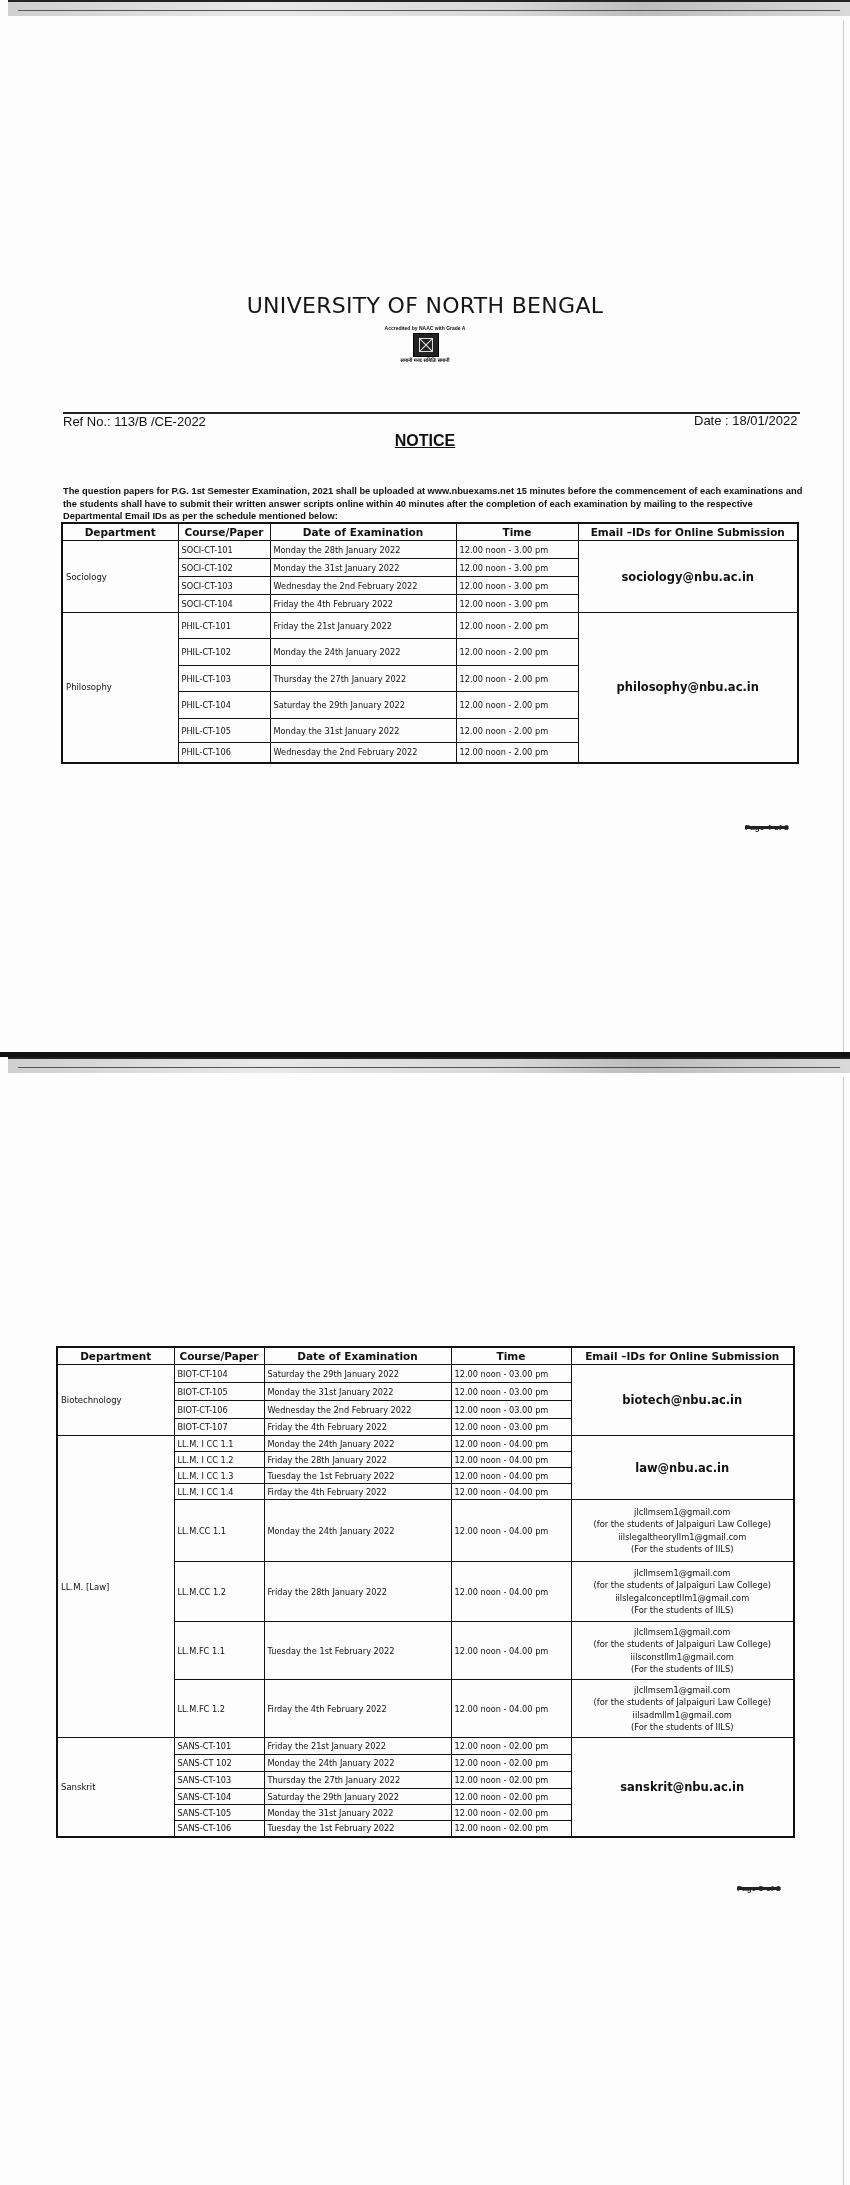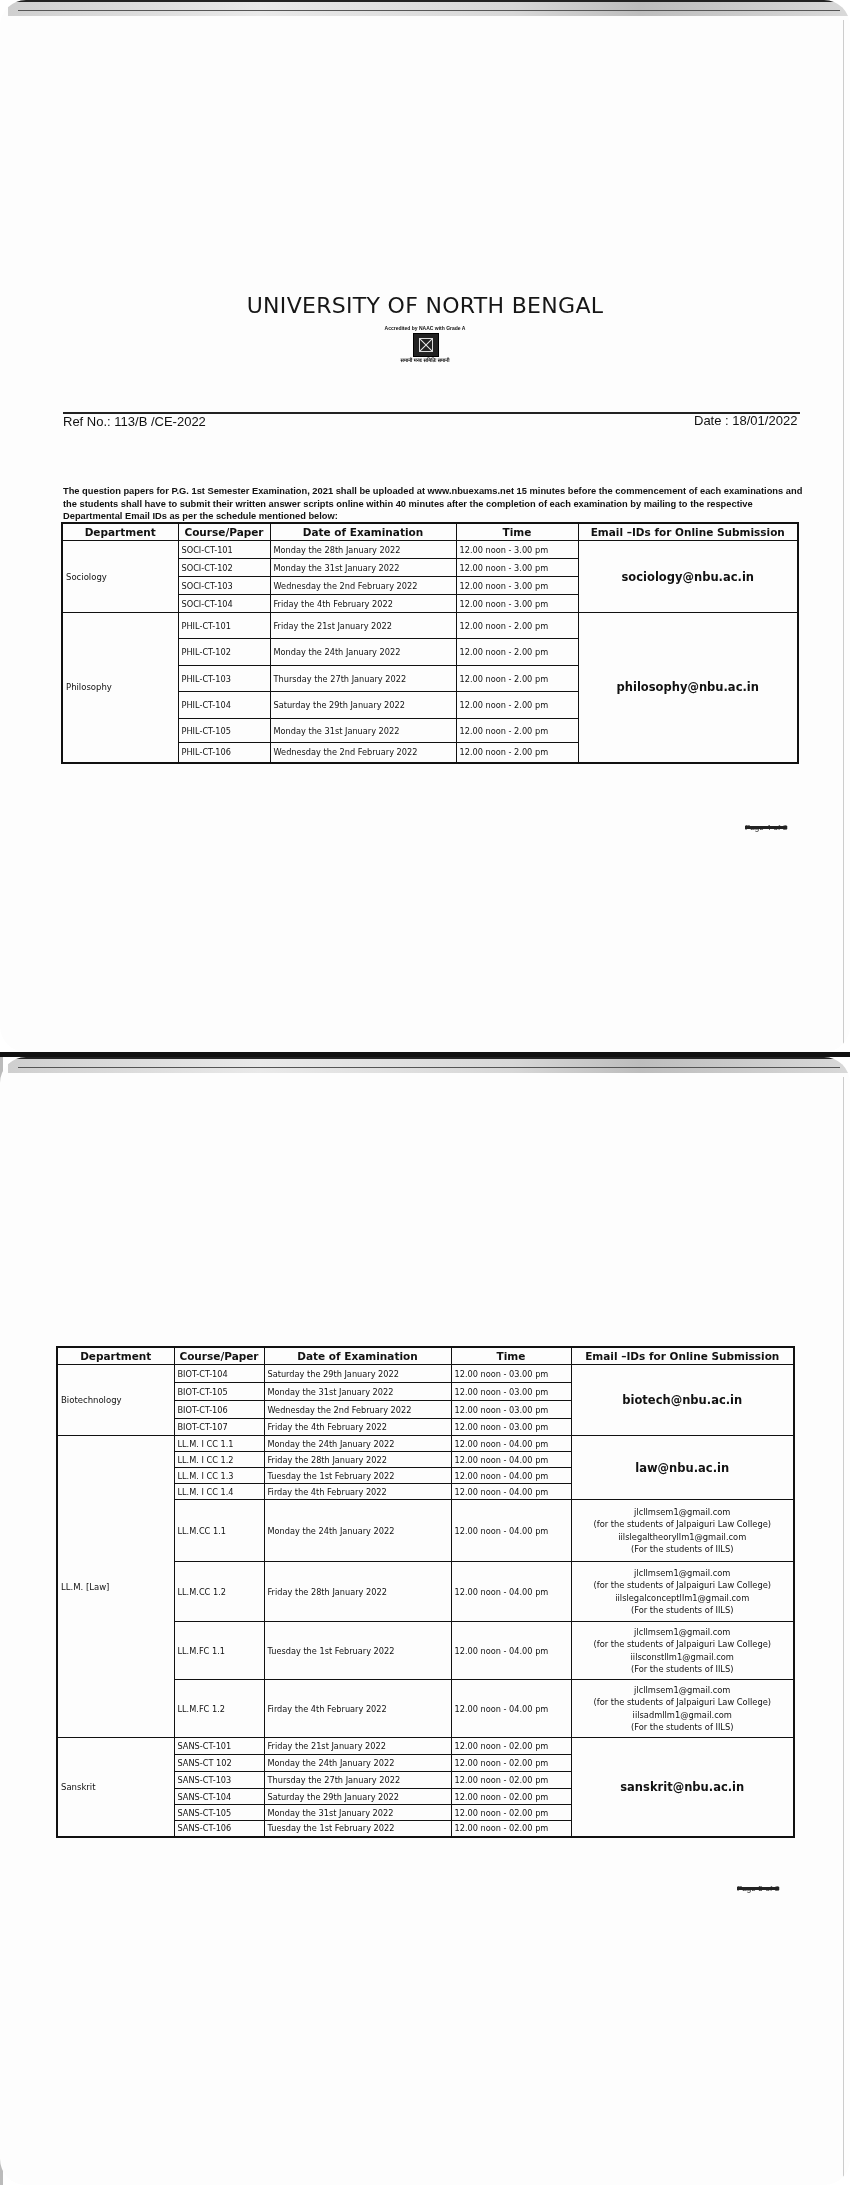--- a/index.html
+++ b/index.html
@@ -6,21 +6,20 @@
   body {
     width: 850px; height: 2185px; overflow: hidden;
     background: #ffffff;
     font-family: "Liberation Sans", sans-serif;
     color: #111;
     position: relative;
   }
   .page {
     position: absolute; left: 0; width: 850px; background: #fdfdfd;
     overflow: hidden;
-    border-radius: 26px;
   }
   .page-edge {
     position: absolute; left: 8px; right: 0; top: 0; height: 14px;
     background: linear-gradient(90deg, #cfcfcf 0%, #e9e9e9 30%, #d7d7d7 60%, #bdbdbd 75%, #d9d9d9 100%);
     border-top: 2px solid #222;
   }
   .page-edge::after {
     content: ""; position: absolute; left: 10px; right: 10px; top: 8px; height: 1px; background: #555;
   }
   .right-shadow { position: absolute; right: 6px; top: 20px; bottom: 0; width: 1px; background: #ccc; }
@@ -80,38 +79,39 @@
   }
   table.sched th { font-size: 10.5px; font-weight: bold; text-align: center; height: 16px; }
   table.sched td.dept { text-align: left; font-size: 8.5px; }
   table.sched td.email { text-align: center; font-size: 11.5px; font-weight: bold; }
   table.sched td.email.multi { font-size: 8.3px; font-weight: normal; line-height: 12.5px; }
   table.sched { border: 2px solid #111; }
   #t1 { top: 522px; left: 61px; width: 738px; }
   #t2 { top: 1346px; left: 56px; width: 739px; }
 
   .footer-mark {
-    position: absolute; font-size: 8px; font-weight: normal; color: #222;
+    position: absolute; font-size: 8px; font-weight: bold; color: #222;
     text-decoration: line-through; text-decoration-thickness: 3px;
   }
 </style>
 </head>
 <body>
 
 <div class="page" style="top:0; height:1052px;">
   <div class="page-edge"></div>
   <div class="right-shadow"></div>
 
   <div class="uni-title">UNIVERSITY OF NORTH BENGAL</div>
   <div class="accred">Accredited by NAAC with Grade A</div>
   <div class="logo"></div>
   <div class="motto">समानी मन्त्रः समितिः समानी</div>
   <div class="rule"></div>
   <div class="ref">Ref No.: 113/B /CE-2022</div>
   <div class="date">Date : 18/01/2022</div>
+  <div class="notice">NOTICE</div>
   <div class="para">The question papers for P.G. 1st Semester Examination, 2021 shall be uploaded  at www.nbuexams.net 15 minutes  before  the  commencement  of each examinations and the students shall have to submit their written answer scripts online within 40 minutes after the completion of each examination by mailing to the respective Departmental Email IDs as per the schedule mentioned below:</div>
 
   <table class="sched" id="t1">
     <colgroup>
       <col style="width:116px">
         <col style="width:92px">
         <col style="width:186px">
         <col style="width:122px">
         <col>
     </colgroup>

